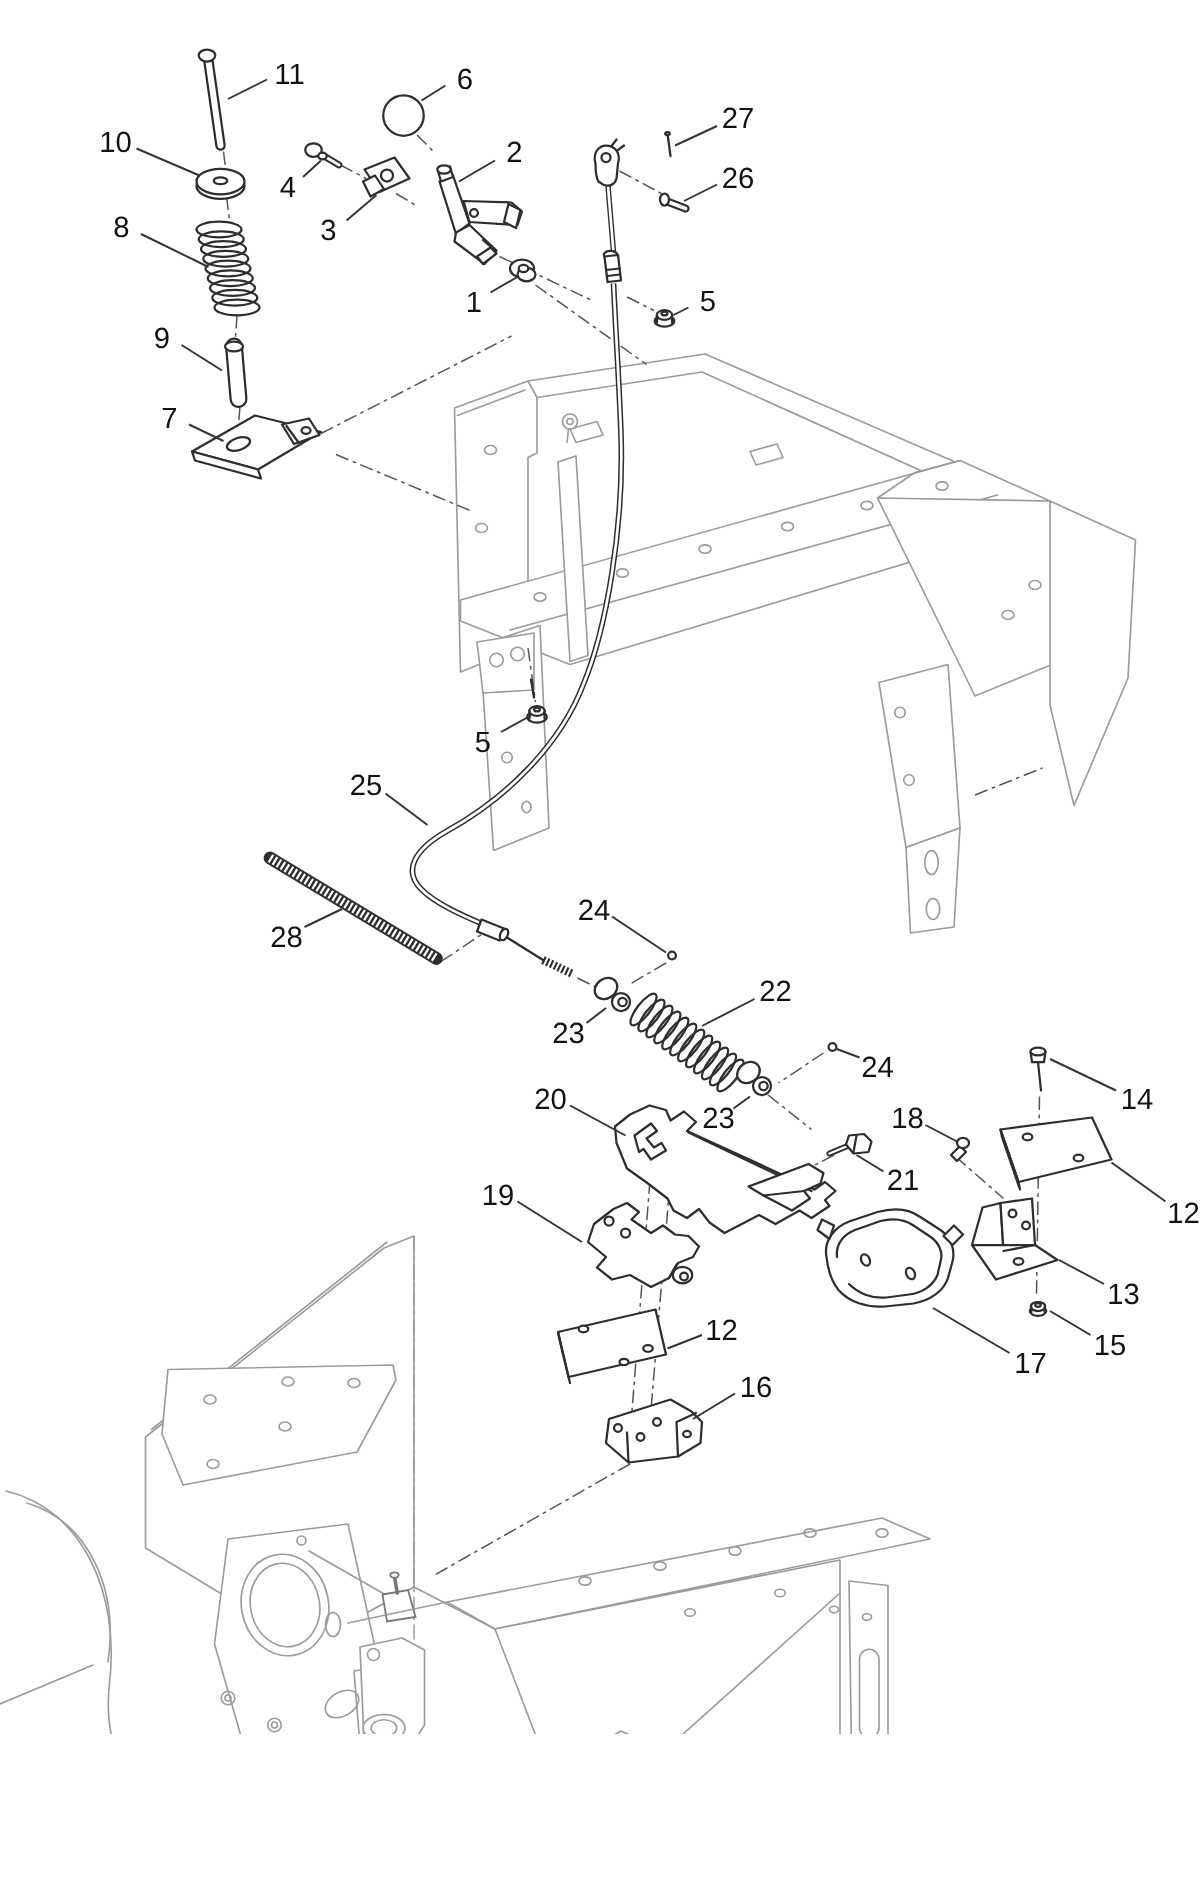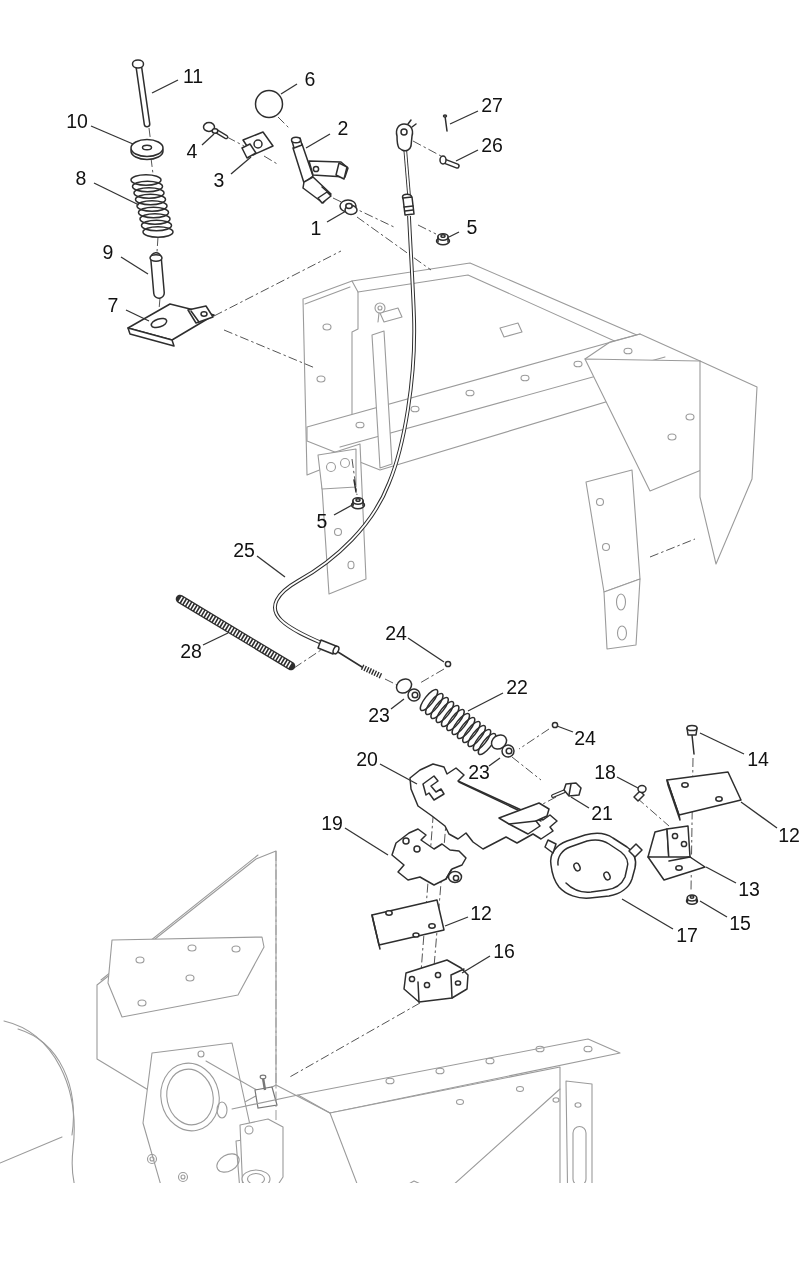--- a/index.html
+++ b/index.html
@@ -1,17 +1,17 @@
 <!DOCTYPE html>
 <html><head>
 <meta charset="utf-8">
 <style>
   html,body{margin:0;padding:0;background:#ffffff;}
   #stage{position:relative;width:800px;height:1156px;background:#ffffff;overflow:hidden;
-         font-family:"Liberation Sans", sans-serif;margin-top:27px;}
+         font-family:"Liberation Sans", sans-serif;}
   svg{position:absolute;left:0;top:0;}
   
   .pl{stroke:#2e2e2e;stroke-width:1.5;fill:none;stroke-linejoin:round;stroke-linecap:round;}
   .pf{stroke:#2e2e2e;stroke-width:1.5;fill:#ffffff;stroke-linejoin:round;stroke-linecap:round;}
   
   .fl{stroke:#9b9b9b;stroke-width:1.1;fill:none;stroke-linejoin:round;stroke-linecap:round;}
   .ff{stroke:#9b9b9b;stroke-width:1.1;fill:#ffffff;stroke-linejoin:round;stroke-linecap:round;}
   
   .dash{stroke:#555555;stroke-width:1;fill:none;stroke-dasharray:9 3 2.5 3;}
   .ldash{stroke:#9b9b9b;stroke-width:1;fill:none;stroke-dasharray:10 3 2.5 3;}

